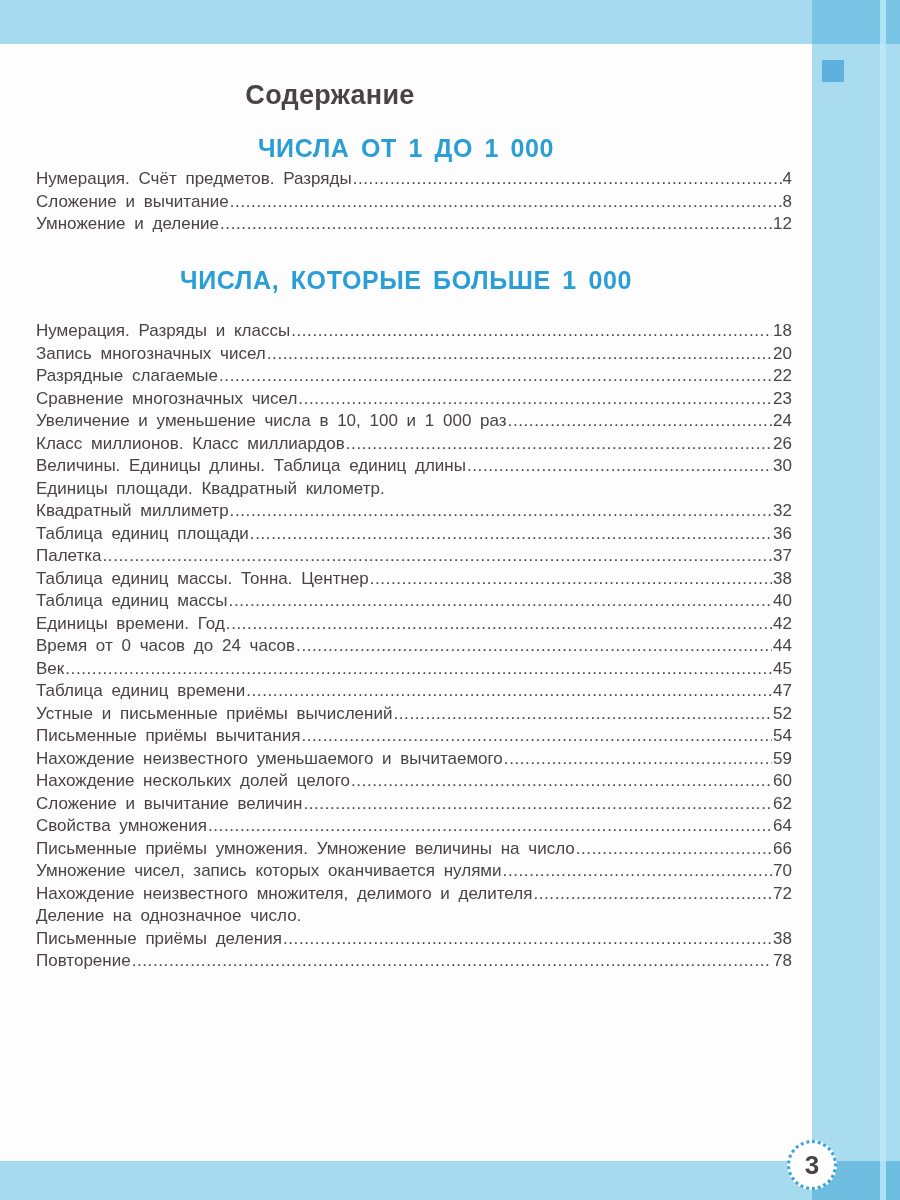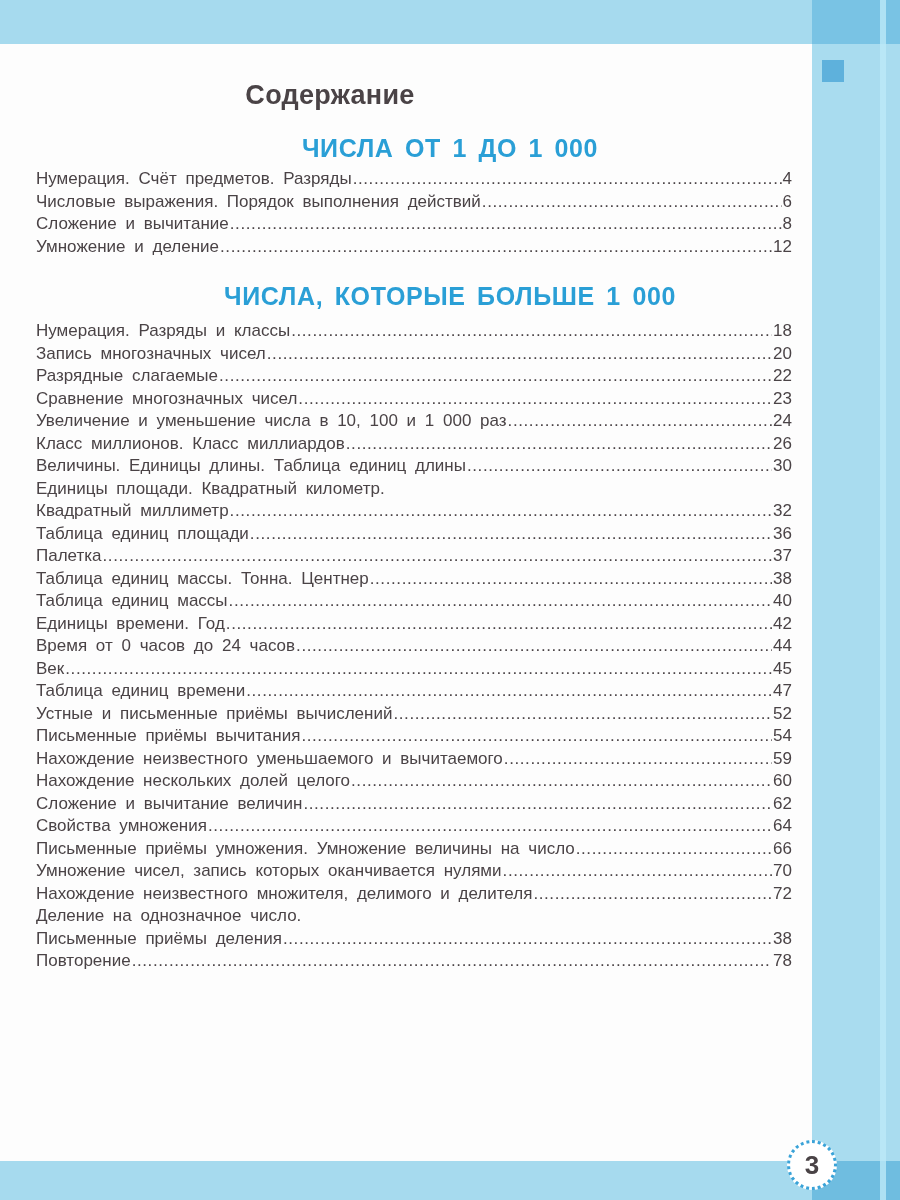--- a/index.html
+++ b/index.html
@@ -17,21 +17,21 @@
   .marker-square { position: absolute; left: 822px; top: 60px; width: 22px; height: 22px; background: #5eb1dc; }
   .page {
     position: absolute; left: 0; top: 44px; width: 812px; height: 1117px; background: #fdfdfd;
   }
   .title {
     position: absolute; left: 0; width: 660px; top: 36px; text-align: center;
     font-size: 27px; font-weight: bold; color: #4a4346; letter-spacing: 0.3px;
   }
   .section-title {
     position: absolute; left: 0; width: 812px; text-align: center;
-    font-size: 25px; font-weight: bold; color: #2a9fd6; letter-spacing: 0.6px; word-spacing: 4px; margin-left: 44px;
+    font-size: 25px; font-weight: bold; color: #2a9fd6; letter-spacing: 0.6px; word-spacing: 4px;
   }
   .toc { position: absolute; left: 36px; width: 756px; }
   .row {
     display: flex; align-items: baseline; height: 22.5px; font-size: 17px; color: #4a4346;
     word-spacing: 4px; white-space: nowrap;
   }
   .row .label { flex: 0 0 auto; }
   .row .dots {
     flex: 1 1 auto; overflow: hidden; margin: 0 1px; color: #4a4346; letter-spacing: 0.6px;
   }
@@ -61,37 +61,32 @@
   <div class="title">Содержание</div>
 
   <div class="section-title" style="top:90px;">ЧИСЛА ОТ 1 ДО 1 000</div>
   <div class="toc" id="toc-0" style="top:125px;">
       <div class="row">
         <span class="label">Нумерация. Счёт предметов. Разряды</span>
         <span class="dots"></span>
         <span class="page-no">4</span>
       </div>
       <div class="row">
-        <span class="label">Числовые выражения. Порядок выполнения действий</span>
-        <span class="dots"></span>
-        <span class="page-no">6</span>
-      </div>
-      <div class="row">
         <span class="label">Сложение и вычитание</span>
         <span class="dots"></span>
         <span class="page-no">8</span>
       </div>
       <div class="row">
         <span class="label">Умножение и деление</span>
         <span class="dots"></span>
         <span class="page-no">12</span>
       </div>
     </div>
 
-  <div class="section-title" style="top:238px;">ЧИСЛА, КОТОРЫЕ БОЛЬШЕ 1 000</div>
+  <div class="section-title" style="top:222px;">ЧИСЛА, КОТОРЫЕ БОЛЬШЕ 1 000</div>
   <div class="toc" id="toc-1" style="top:277px;">
       <div class="row">
         <span class="label">Нумерация. Разряды и классы</span>
         <span class="dots"></span>
         <span class="page-no">18</span>
       </div>
       <div class="row">
         <span class="label">Запись многозначных чисел</span>
         <span class="dots"></span>
         <span class="page-no">20</span>

